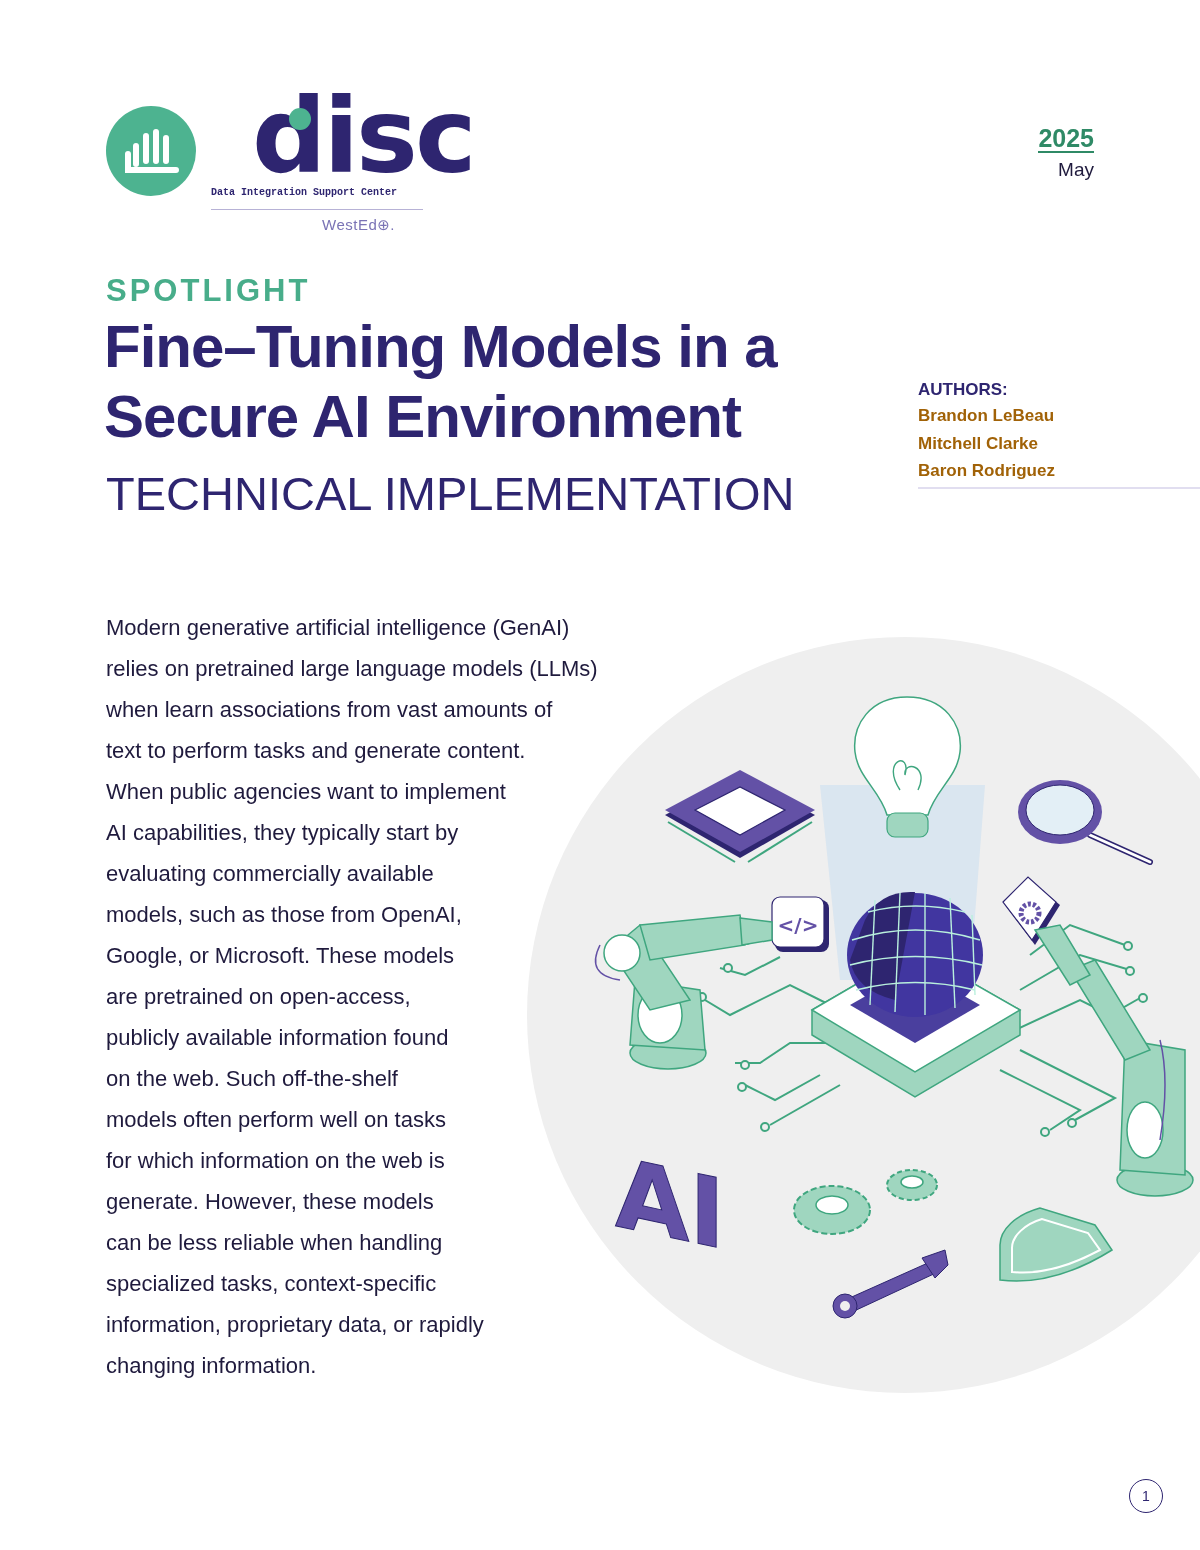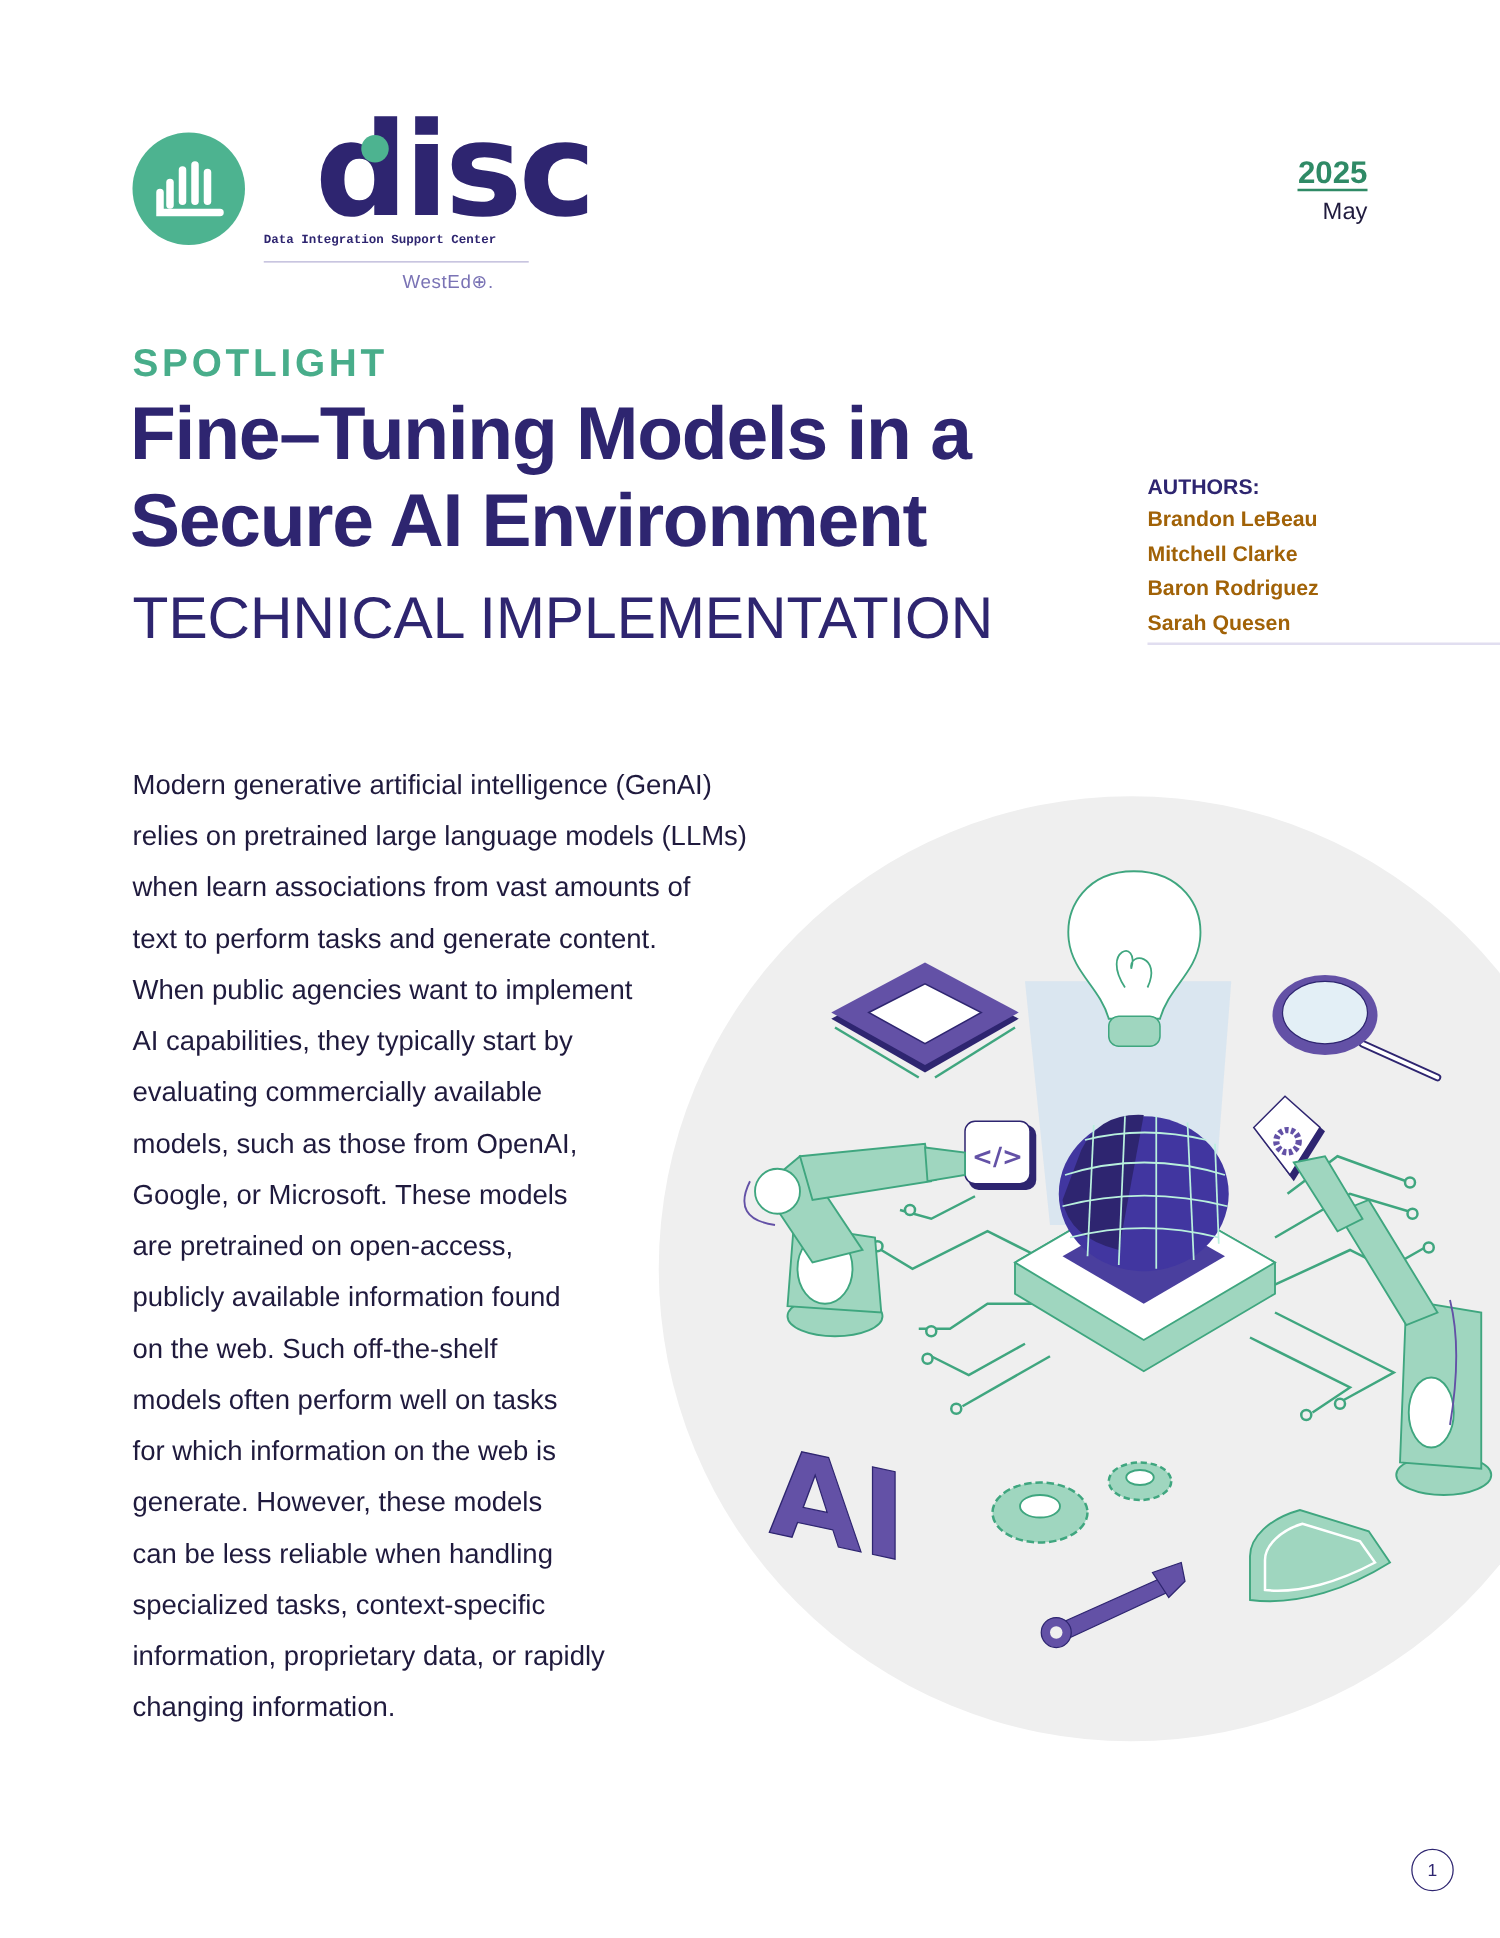--- a/index.html
+++ b/index.html
@@ -113,21 +113,20 @@
   <div>Fine–Tuning Models in a</div>
   <div>Secure AI Environment</div>
 </div>
 <div class="subtitle">TECHNICAL IMPLEMENTATION</div>
 
 <div class="authors">
   <div class="authors-label">AUTHORS:</div>
   <div class="author">Brandon LeBeau</div>
   <div class="author">Mitchell Clarke</div>
   <div class="author">Baron Rodriguez</div>
-  <div class="author">Sarah Quesen</div>
   <div class="authors-rule"></div>
 </div>
 
 <svg class="illustration" viewBox="0 0 1200 1550">
   <circle cx="905" cy="1015" r="378" fill="#efefef"></circle>
 
   <g fill="none" stroke="#3fa67f" stroke-width="2">
     <polyline points="735,1063 760,1063 790,1043 830,1043"></polyline>
     <polyline points="745,1085 775,1100 820,1075"></polyline>
     <polyline points="770,1125 840,1085"></polyline>

